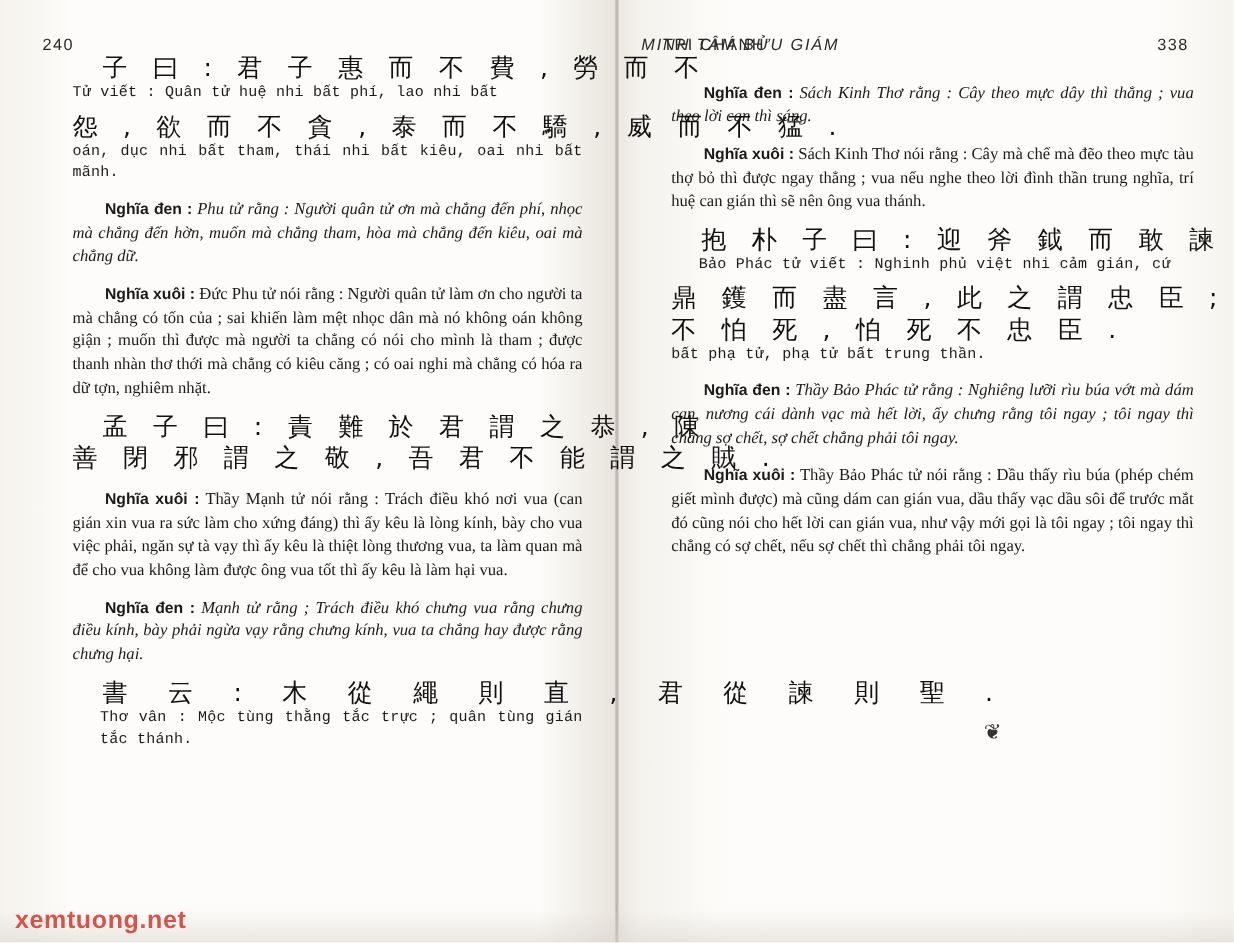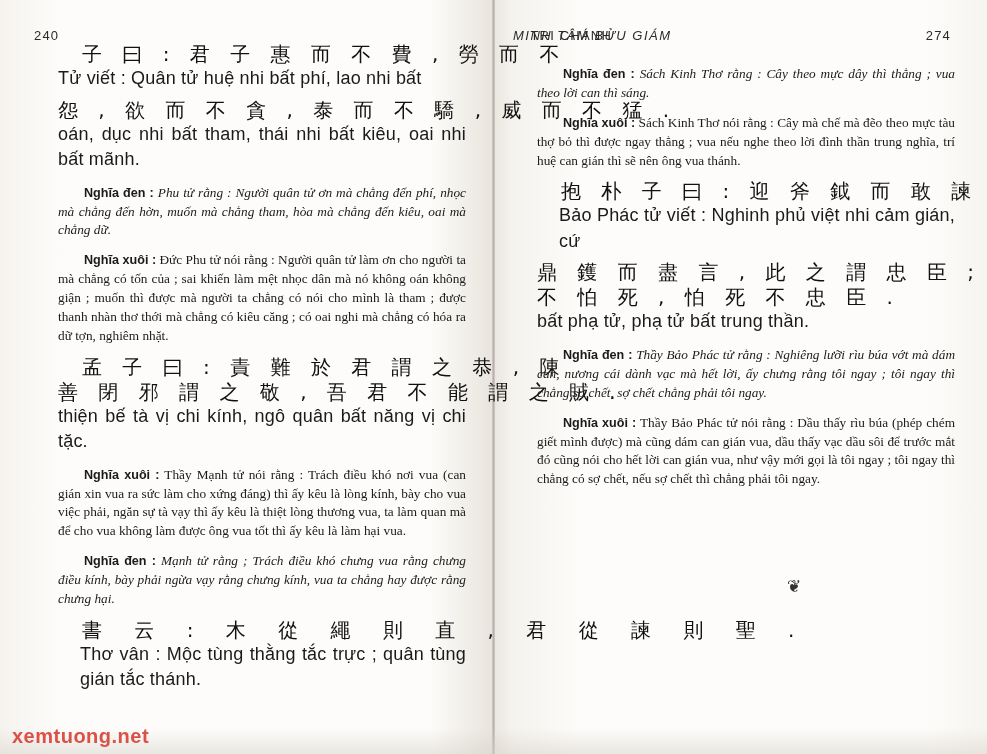--- a/index.html
+++ b/index.html
@@ -98,22 +98,22 @@
     font-family: "DejaVu Sans", sans-serif;
     font-size: 20px;
     letter-spacing: 7px;
     line-height: 1.25;
     color: #111;
     white-space: nowrap;
   }
   .han-indent { padding-left: 24px; }
   .han-wide { letter-spacing: 13px; }
   .translit {
-    font-family: Liberation Sans, sans-serif;
-    font-size: 18px;
+    font-family: Liberation Mono, monospace;
+    font-size: 12px;
     letter-spacing: 0.2px;
     margin-top: -1px;
     margin-bottom: 6px;
   }
   .translit-indent { padding-left: 22px; }
 
   .blk { margin-bottom: 8px; }
 
   .ornament {
     position: absolute;
@@ -169,21 +169,20 @@
       </p>
 
       <p class="para indent">
         <span class="lbl">Nghĩa xuôi :</span>
         <span>Đức Phu tử nói rằng : Người quân tử làm ơn cho người ta mà chẳng có tốn của ; sai khiến làm mệt nhọc dân mà nó không oán không giận ; muốn thì được mà người ta chẳng có nói cho mình là tham ; được thanh nhàn thơ thới mà chẳng có kiêu căng ; có oai nghi mà chẳng có hóa ra dữ tợn, nghiêm nhặt.</span>
       </p>
 
       <div class="blk">
         <div class="han han-indent">孟 子 曰 : 責 難 於 君 謂 之 恭 , 陳</div>
         <div class="han">善 閉 邪 謂 之 敬 , 吾 君 不 能 謂 之 賊 .</div>
-        <div class="translit">thiện bế  tà   vị   chi kính, ngô quân bất năng vị chi tặc.</div>
       </div>
 
       <p class="para indent">
         <span class="lbl">Nghĩa xuôi :</span>
         <span>Thầy Mạnh tử nói rằng : Trách điều khó nơi vua (can gián xin vua ra sức làm cho xứng đáng) thì ấy kêu là lòng kính, bày cho vua việc phải, ngăn sự tà vạy thì ấy kêu là thiệt lòng thương vua, ta làm quan mà để cho vua không làm được ông vua tốt thì ấy kêu là làm hại vua.</span>
       </p>
 
       <p class="para indent">
         <span class="lbl">Nghĩa đen :</span>
         <span class="ital">Mạnh tử rằng ; Trách điều khó chưng vua rằng chưng điều kính, bày phải ngừa vạy rằng chưng kính, vua ta chẳng hay được rằng chưng hại.</span>
@@ -193,21 +192,21 @@
         <div class="han han-indent han-wide">書 云 : 木 從 繩 則 直 , 君 從 諫 則 聖 .</div>
         <div class="translit translit-indent">Thơ vân : Mộc tùng thằng tắc trực ; quân tùng gián tắc thánh.</div>
       </div>
 
     </div>
   </div>
 
   <div class="col col-right">
     <div class="hdr-row">
       <span class="header header-right-title">MINH TÂM BỬU GIÁM</span>
-      <span class="header header-right-num">274</span>
+      <span class="header header-right-num">338</span>
     </div>
 
     <div class="body-right">
 
       <p class="para indent">
         <span class="lbl">Nghĩa đen :</span>
         <span class="ital">Sách Kinh Thơ rằng : Cây theo mực dây thì thẳng ; vua theo lời can thì sáng.</span>
       </p>
 
       <p class="para indent">

